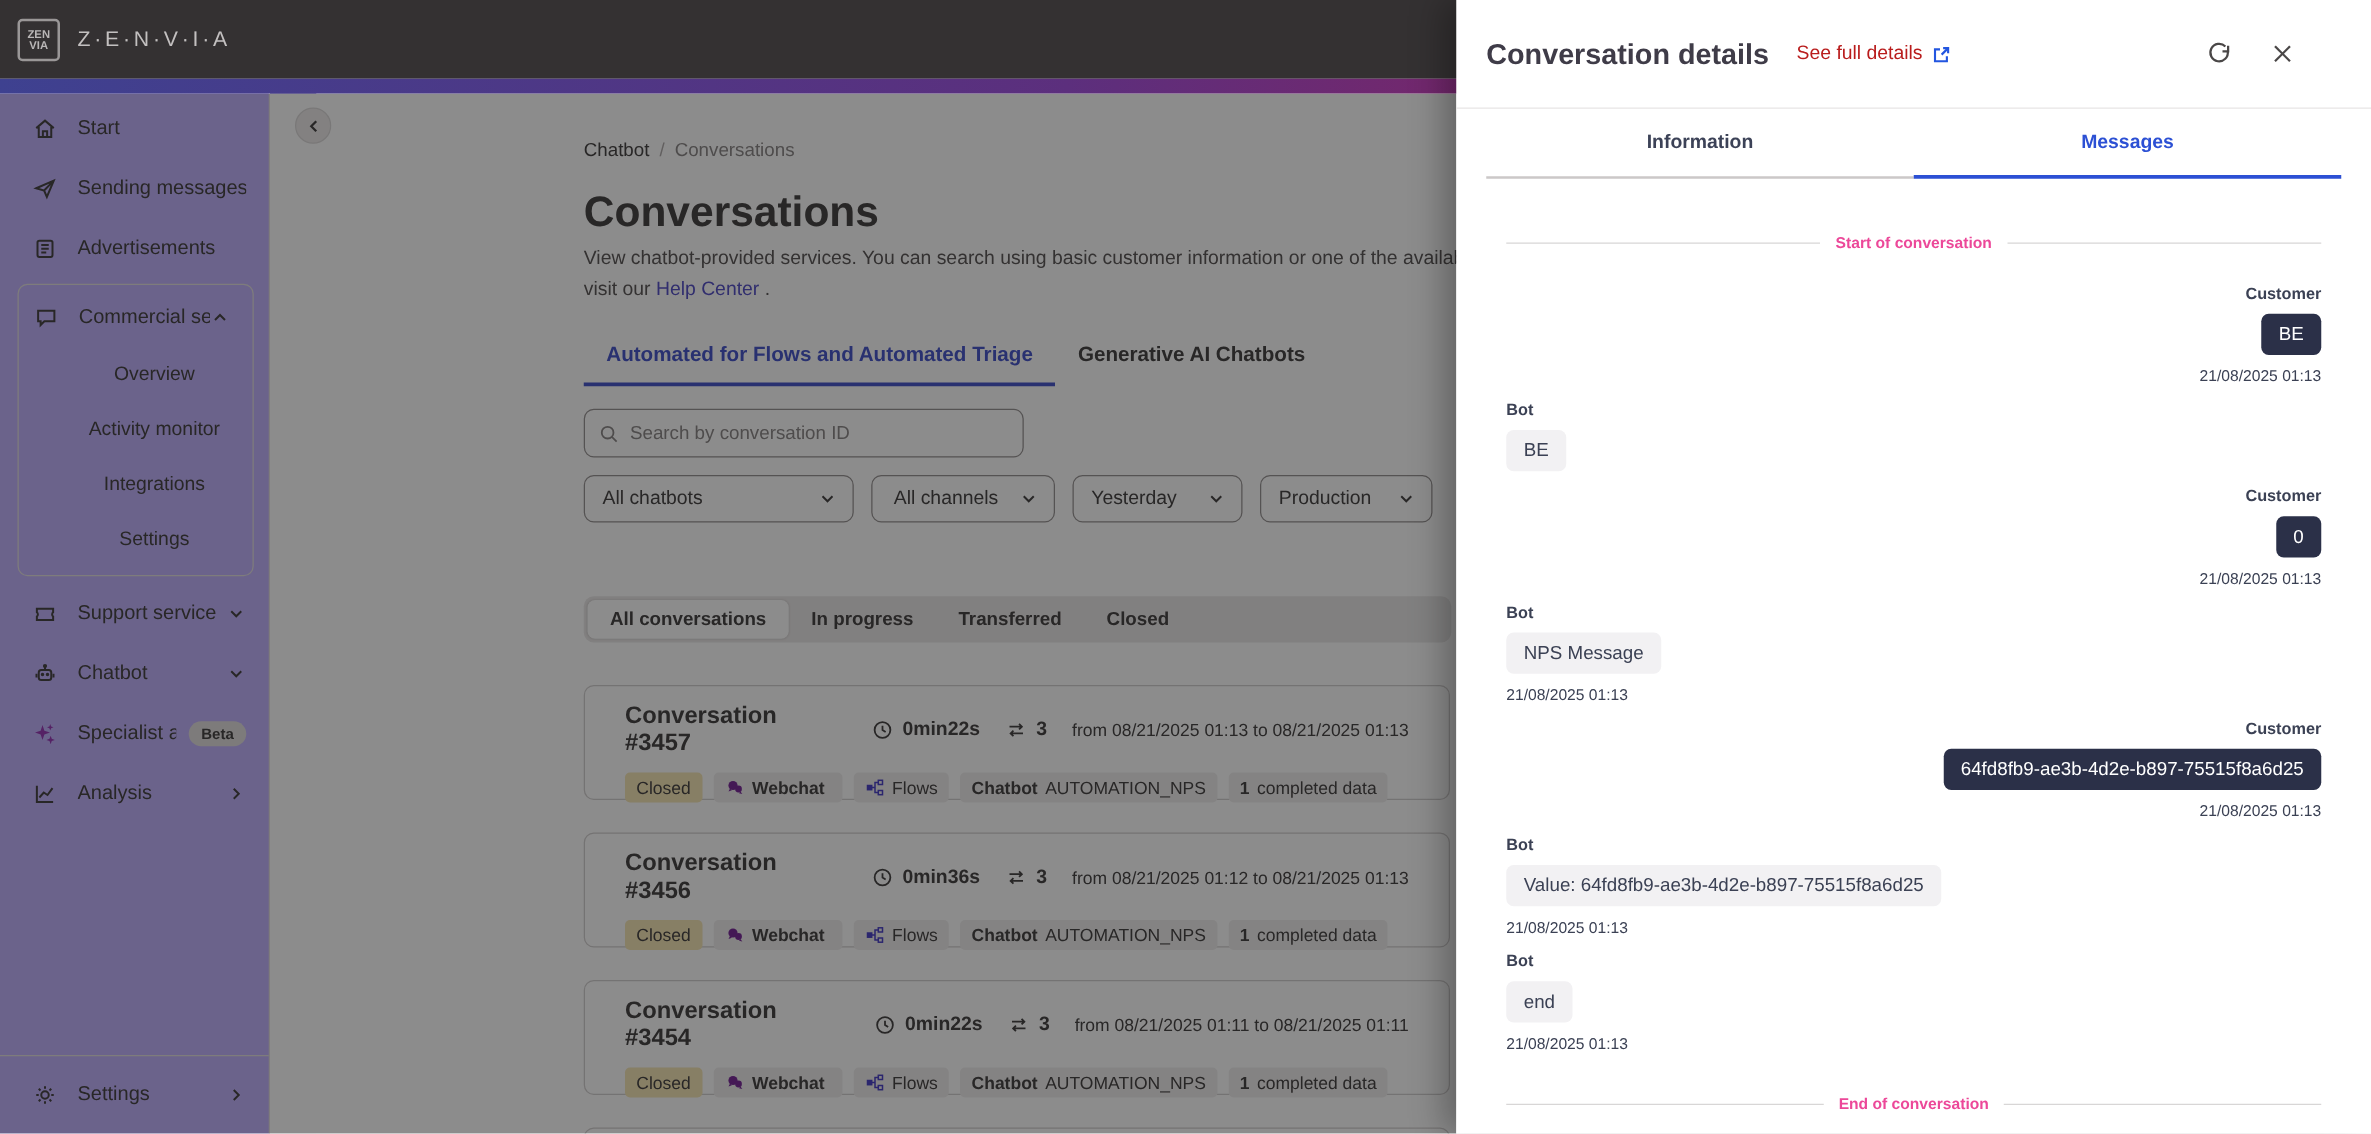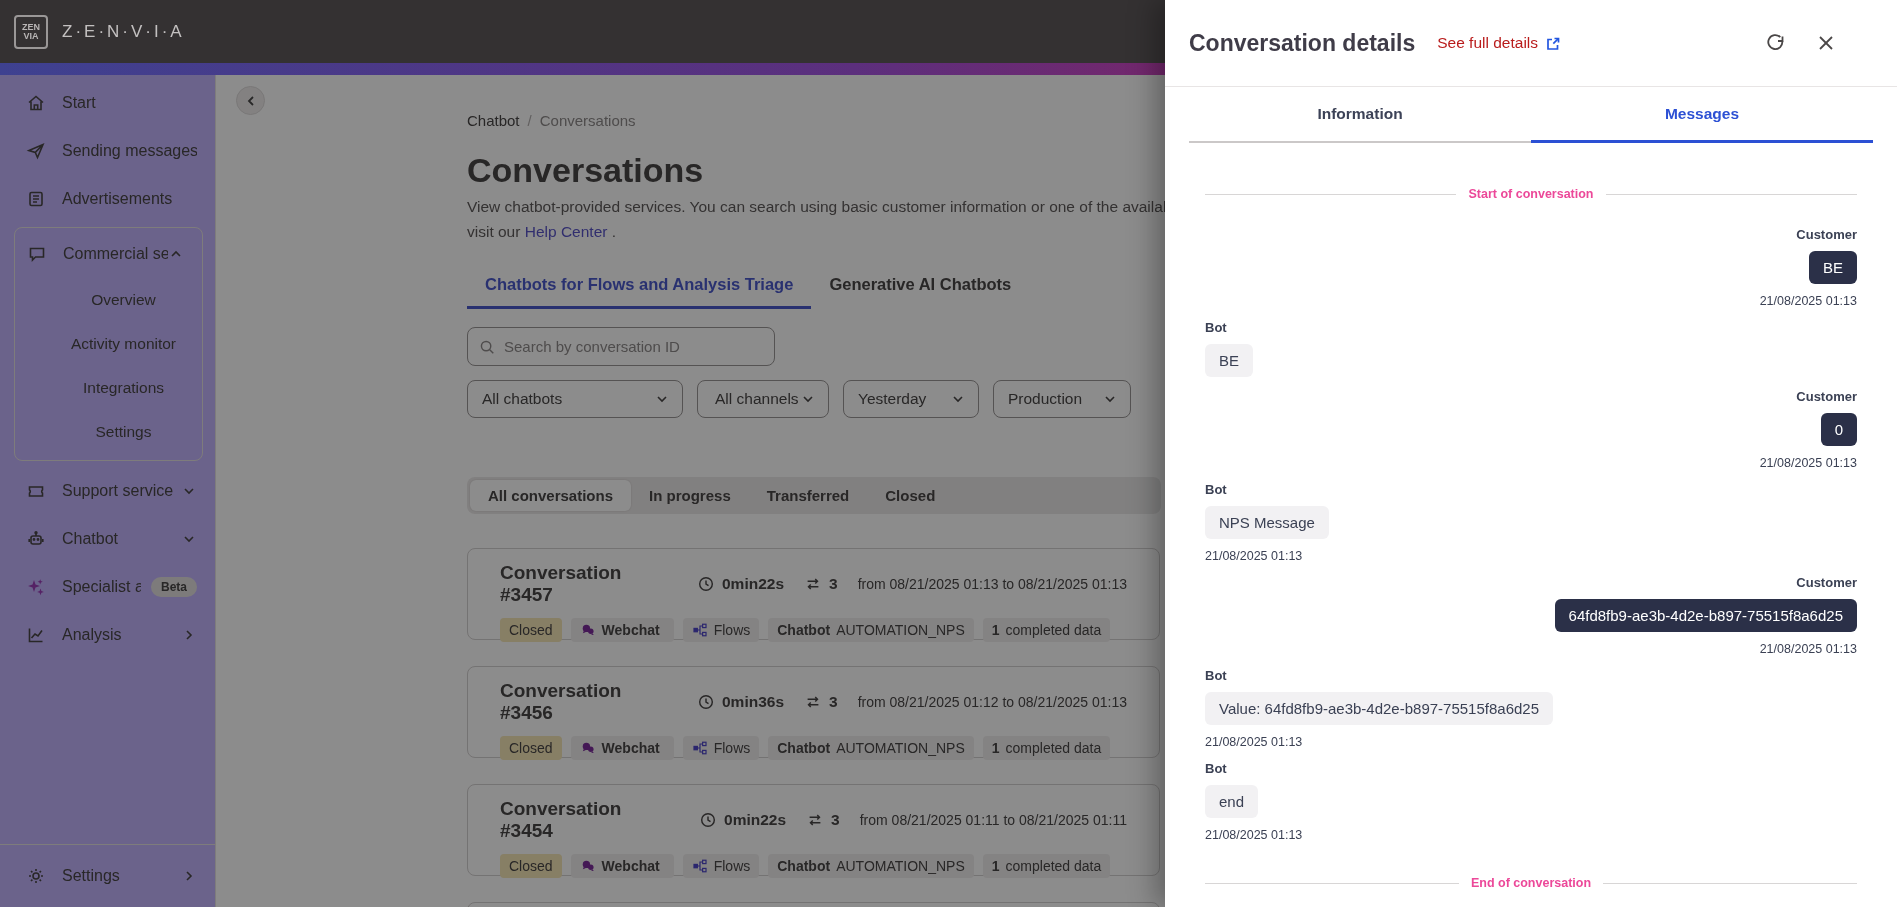--- a/index.html
+++ b/index.html
@@ -44,21 +44,21 @@
   .breadcrumb .bc-link { color:#4a4747; cursor:pointer; }
   .breadcrumb .sep { margin:0 8px; color:#b2aeae; }
   .page-title { position:absolute; left:214px; top:76px; font-size:34px; font-weight:bold; color:#4a4747; }
   .desc { position:absolute; left:214px; top:119px; width:1120px; font-size:15.5px; color:#5f5b5b; line-height:25px; }
   .desc a { color:#5a55c9; text-decoration:none; cursor:pointer; }
 
   .main-tabs { position:absolute; left:214px; top:192px; display:flex; }
   .main-tab { font-size:16.5px; padding:8px 18px 12px 18px; cursor:pointer; color:#4a4747; font-weight:bold; }
   .main-tab.active { color:#4c5acd; border-bottom:3px solid #4c5acd; }
 
-  .search-wrap { position:absolute; left:214px; top:252px; width:308px; height:39px;
+  .search-wrap { position:absolute; left:214px; top:252px; width:352px; height:39px;
                  border:1px solid #9b9797; border-radius:8px; display:flex; align-items:center; padding:0 10px; }
   .search-wrap input { border:none; outline:none; flex:1; font-size:15px; color:#4a4747; margin-left:8px;
                        font-family:"Liberation Sans",sans-serif; background:transparent; }
   .search-wrap input::placeholder { color:#8f8b8b; }
 
   .filters { position:absolute; left:214px; top:305px; display:flex; gap:14px; }
   .dropdown { height:38px; border:1px solid #9b9797; border-radius:8px; display:flex; align-items:center;
               justify-content:space-between; padding:0 12px 0 14px; font-size:15.5px; color:#4a4747; cursor:pointer; }
 
   .segmented { position:absolute; left:214px; top:402px; width:694px; height:37px; background:#ece9e9;
@@ -275,42 +275,42 @@
     <div class="desc">
       <div>View chatbot-provided services. You can search using basic customer information or one of the available filters.</div>
       <div>
         <span>visit our</span>
         <a>Help Center</a>
         <span>.</span>
       </div>
     </div>
 
     <div class="main-tabs">
-      <div class="main-tab active">Chatbots for Flows and Analysis Triage</div>
+      <div class="main-tab active">Automated for Flows and Automated Triage</div>
       <div class="main-tab">Generative AI Chatbots</div>
     </div>
 
     <div class="search-wrap">
       <span>
         <svg viewBox="0 0 20 20" width="18" height="18" fill="none" stroke="#8f8b8b" stroke-width="1.6">
             <circle cx="9" cy="9" r="5.2"></circle>
             <line x1="13" y1="13" x2="17" y2="17"></line>
           </svg>
       </span>
       <input type="text" placeholder="Search by conversation ID" style="">
     </div>
 
     <div class="filters">
       <div class="dropdown" style="width:216px;">
         <span>All chatbots</span>
         <svg viewBox="0 0 16 16" width="16" height="16" fill="none" stroke="#4a4747" stroke-width="1.6">
             <polyline points="4,6 8,10 12,6"></polyline>
           </svg>
       </div>
-      <div class="dropdown" style="width:132px;padding-left:17px;">
+      <div class="dropdown" style="width:147px;padding-left:17px;">
         <span>All channels</span>
         <svg viewBox="0 0 16 16" width="16" height="16" fill="none" stroke="#4a4747" stroke-width="1.6">
             <polyline points="4,6 8,10 12,6"></polyline>
           </svg>
       </div>
       <div class="dropdown" style="width:136px;">
         <span>Yesterday</span>
         <svg viewBox="0 0 16 16" width="16" height="16" fill="none" stroke="#4a4747" stroke-width="1.6">
             <polyline points="4,6 8,10 12,6"></polyline>
           </svg>

